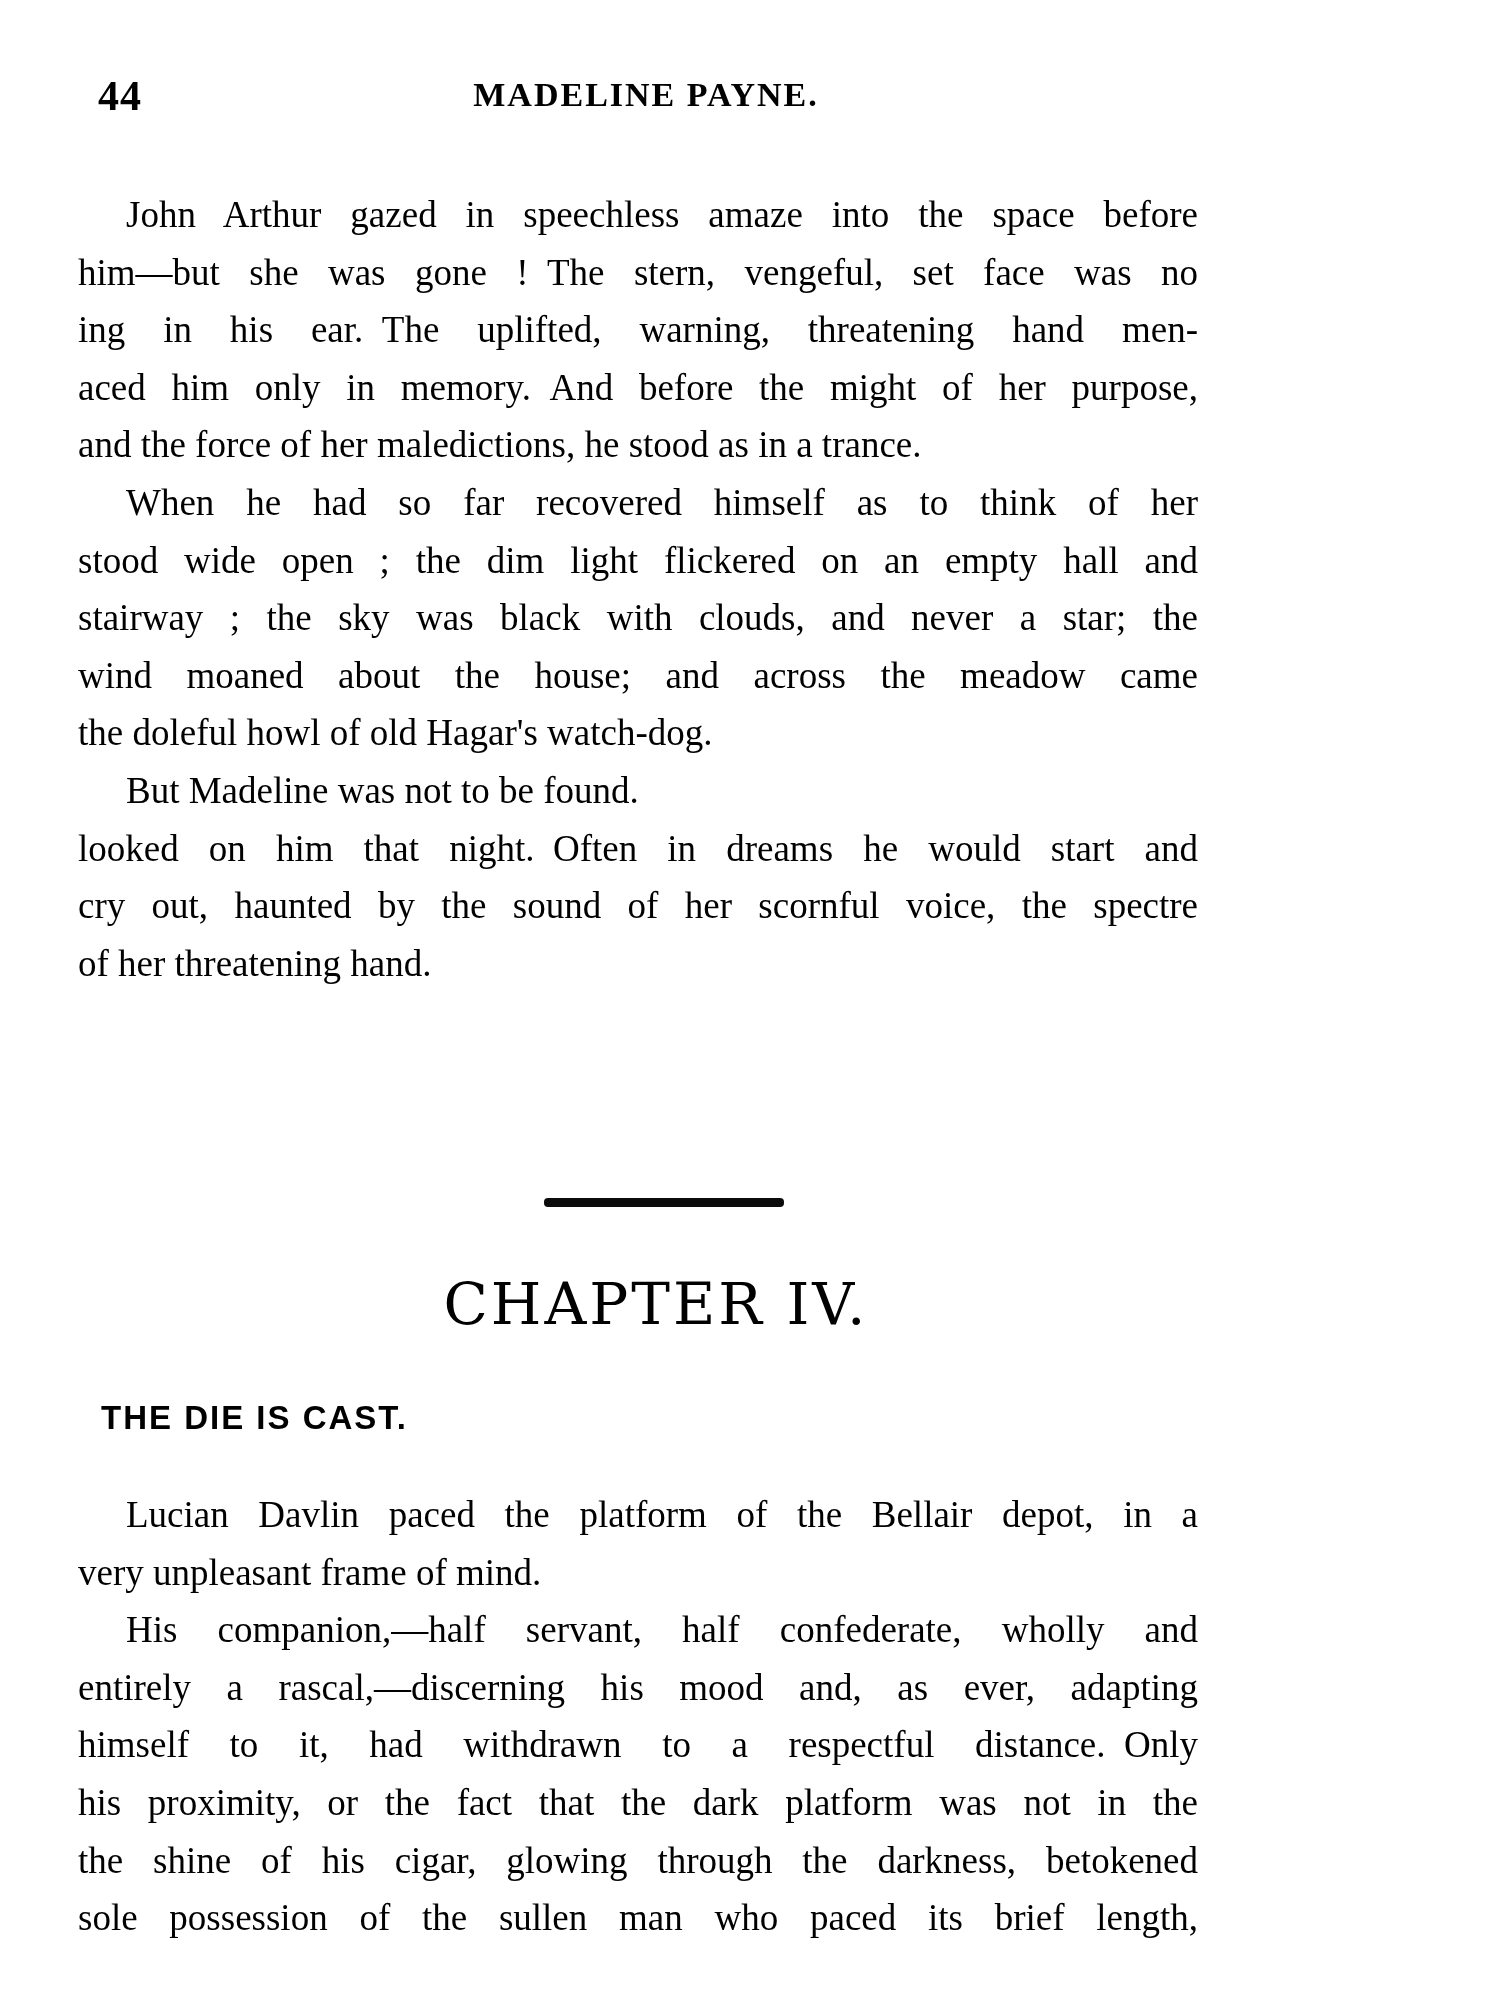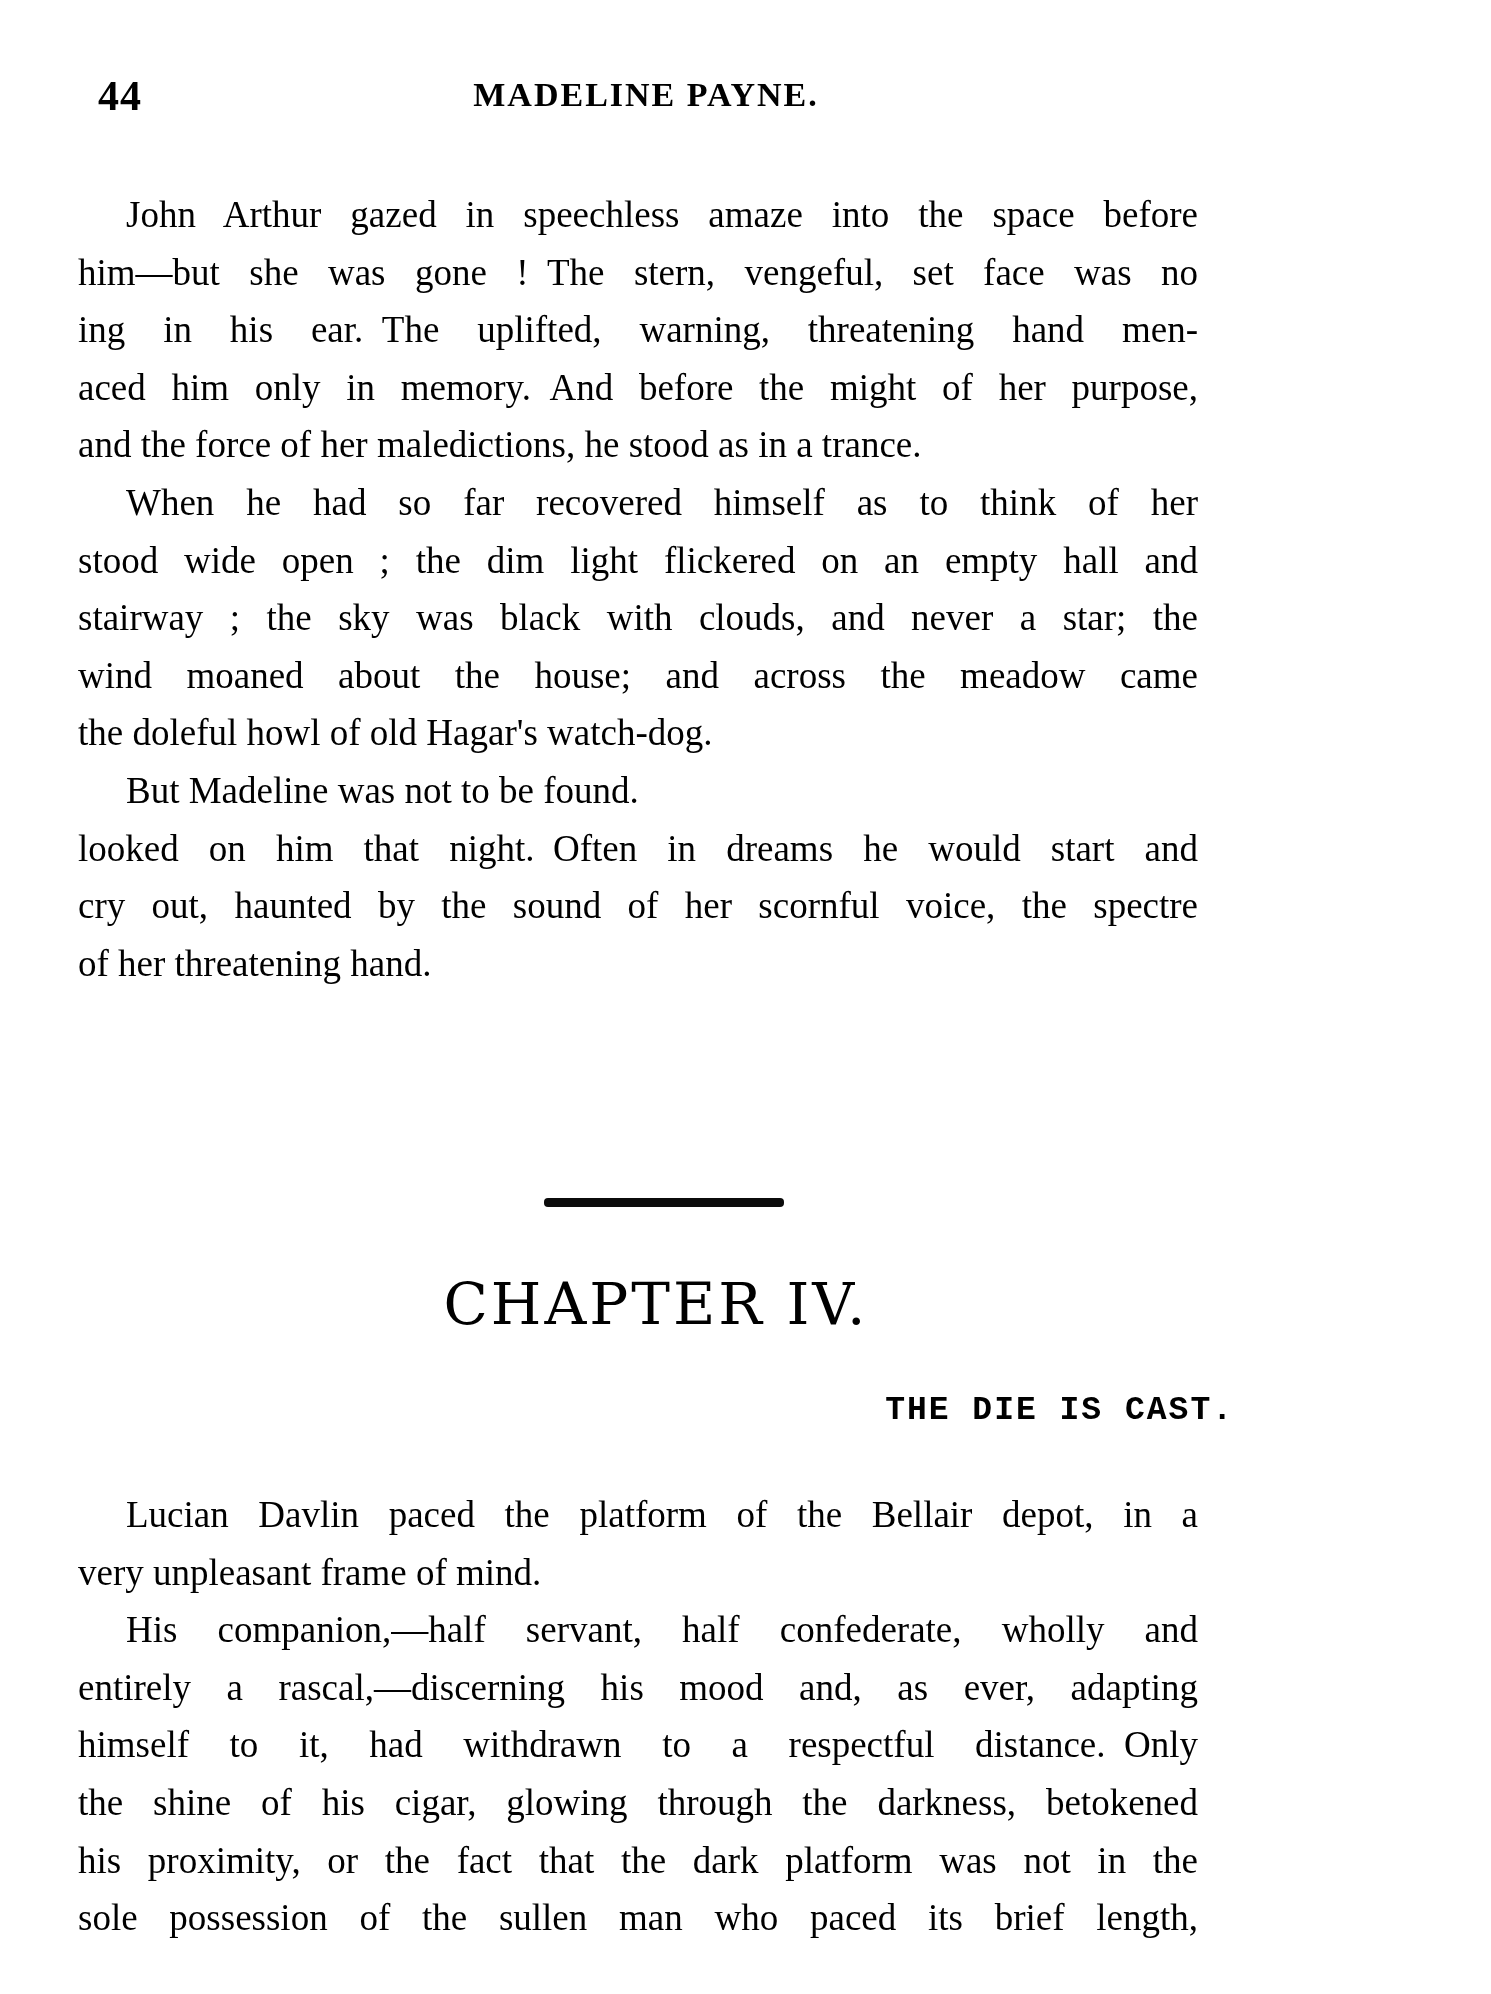--- a/index.html
+++ b/index.html
@@ -38,23 +38,23 @@
     background:#0b0b0b;border-radius:4px;
   }
   .chapter-heading{
     position:absolute;top:1270px;left:86px;width:1140px;
     margin:0;text-align:center;
     font-size:58px;font-weight:400;letter-spacing:3px;
     font-family:"DejaVu Serif","Liberation Serif",serif;
   }
   .chapter-subtitle{
     position:absolute;top:1384px;left:86px;width:1140px;
-    margin:8px;text-align:right;
+    margin:15px;text-align:left;
     font-size:33px;font-weight:700;letter-spacing:2px;
-    font-family:Liberation Mono, monospace;
+    font-family:Liberation Sans, sans-serif;
   }
 </style>
 </head>
 <body>
 
 <div class="page">
 
   <div class="running-header">
     <span class="page-number">44</span>
     <span class="running-title">MADELINE PAYNE.</span>
@@ -92,19 +92,19 @@
 
   <div class="text-block tb-bottom">
     <div class="para">
       <div class="ln j fl">Lucian Davlin paced the platform of the Bellair depot, in a</div>
       <div class="ln">very unpleasant frame of mind.</div>
     </div>
     <div class="para">
       <div class="ln j fl">His companion,—half servant, half confederate, wholly and</div>
       <div class="ln j">entirely a rascal,—discerning his mood and, as ever, adapting</div>
       <div class="ln j">himself to it, had withdrawn to a respectful distance. Only</div>
+      <div class="ln j">his proximity, or the fact that the dark platform was not in the</div>
       <div class="ln j">the shine of his cigar, glowing through the darkness, betokened</div>
-      <div class="ln j">his proximity, or the fact that the dark platform was not in the</div>
       <div class="ln j">sole possession of the sullen man who paced its brief length,</div>
     </div>
   </div>
 
 </div>
 
 </body></html>

